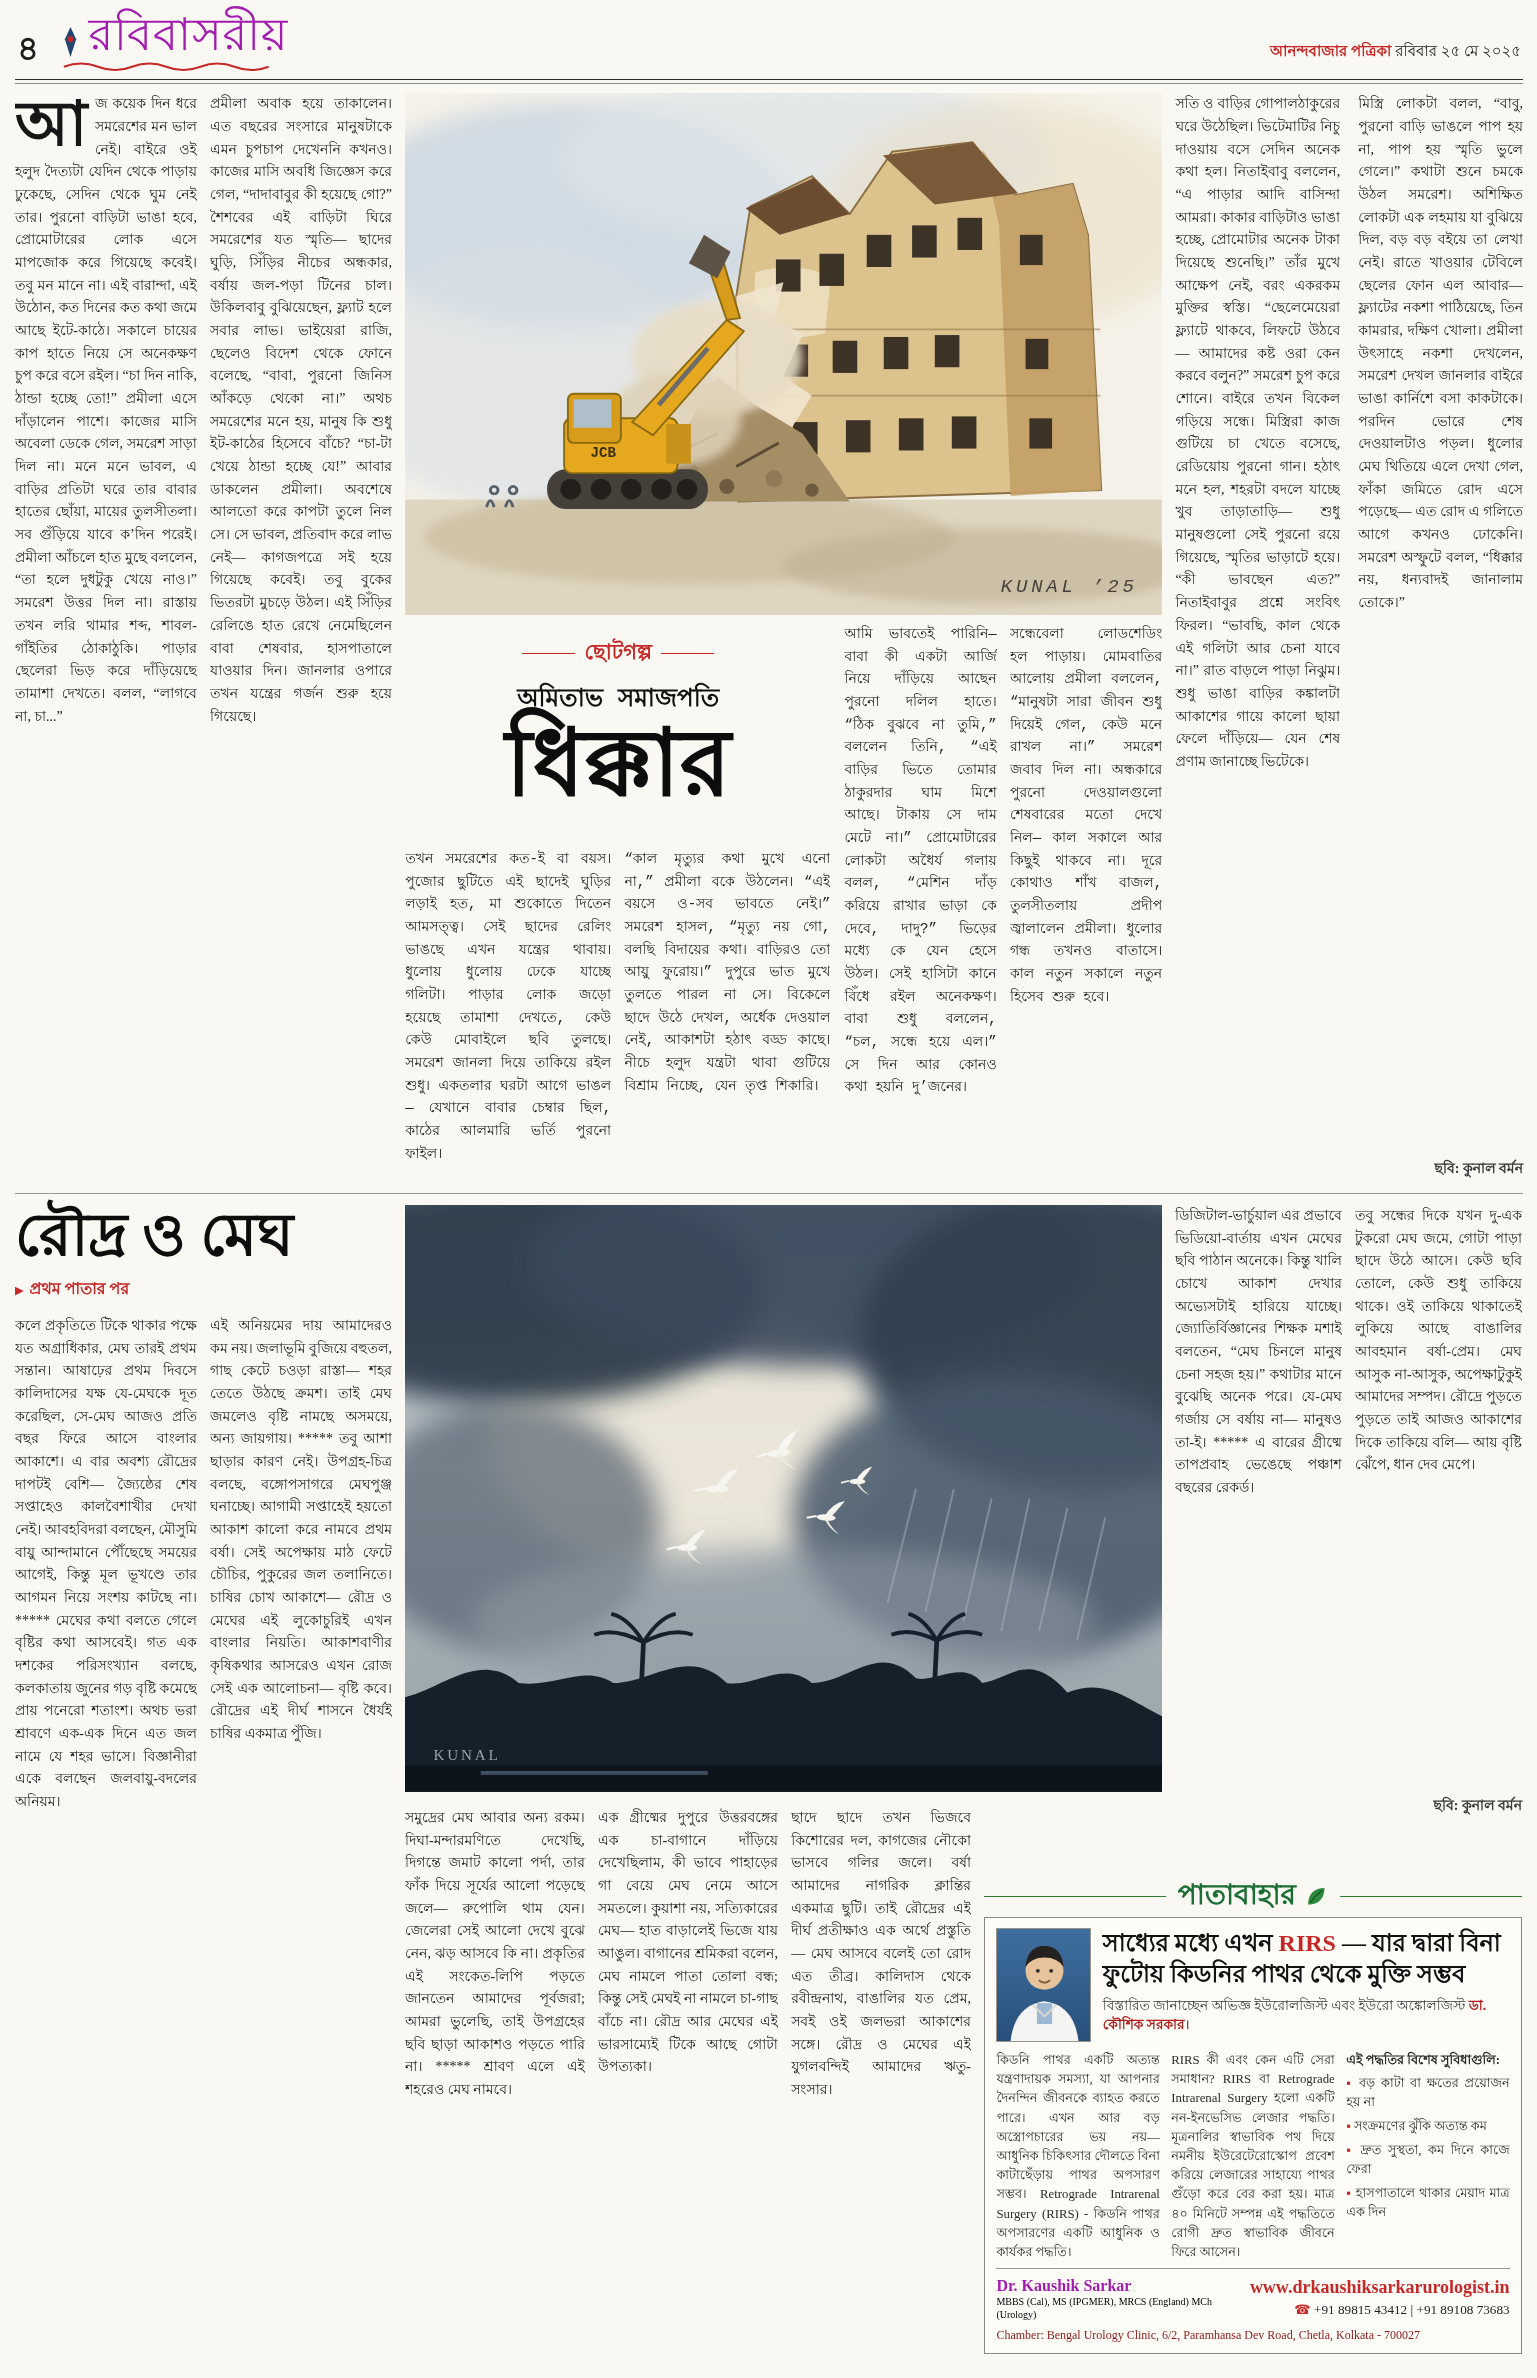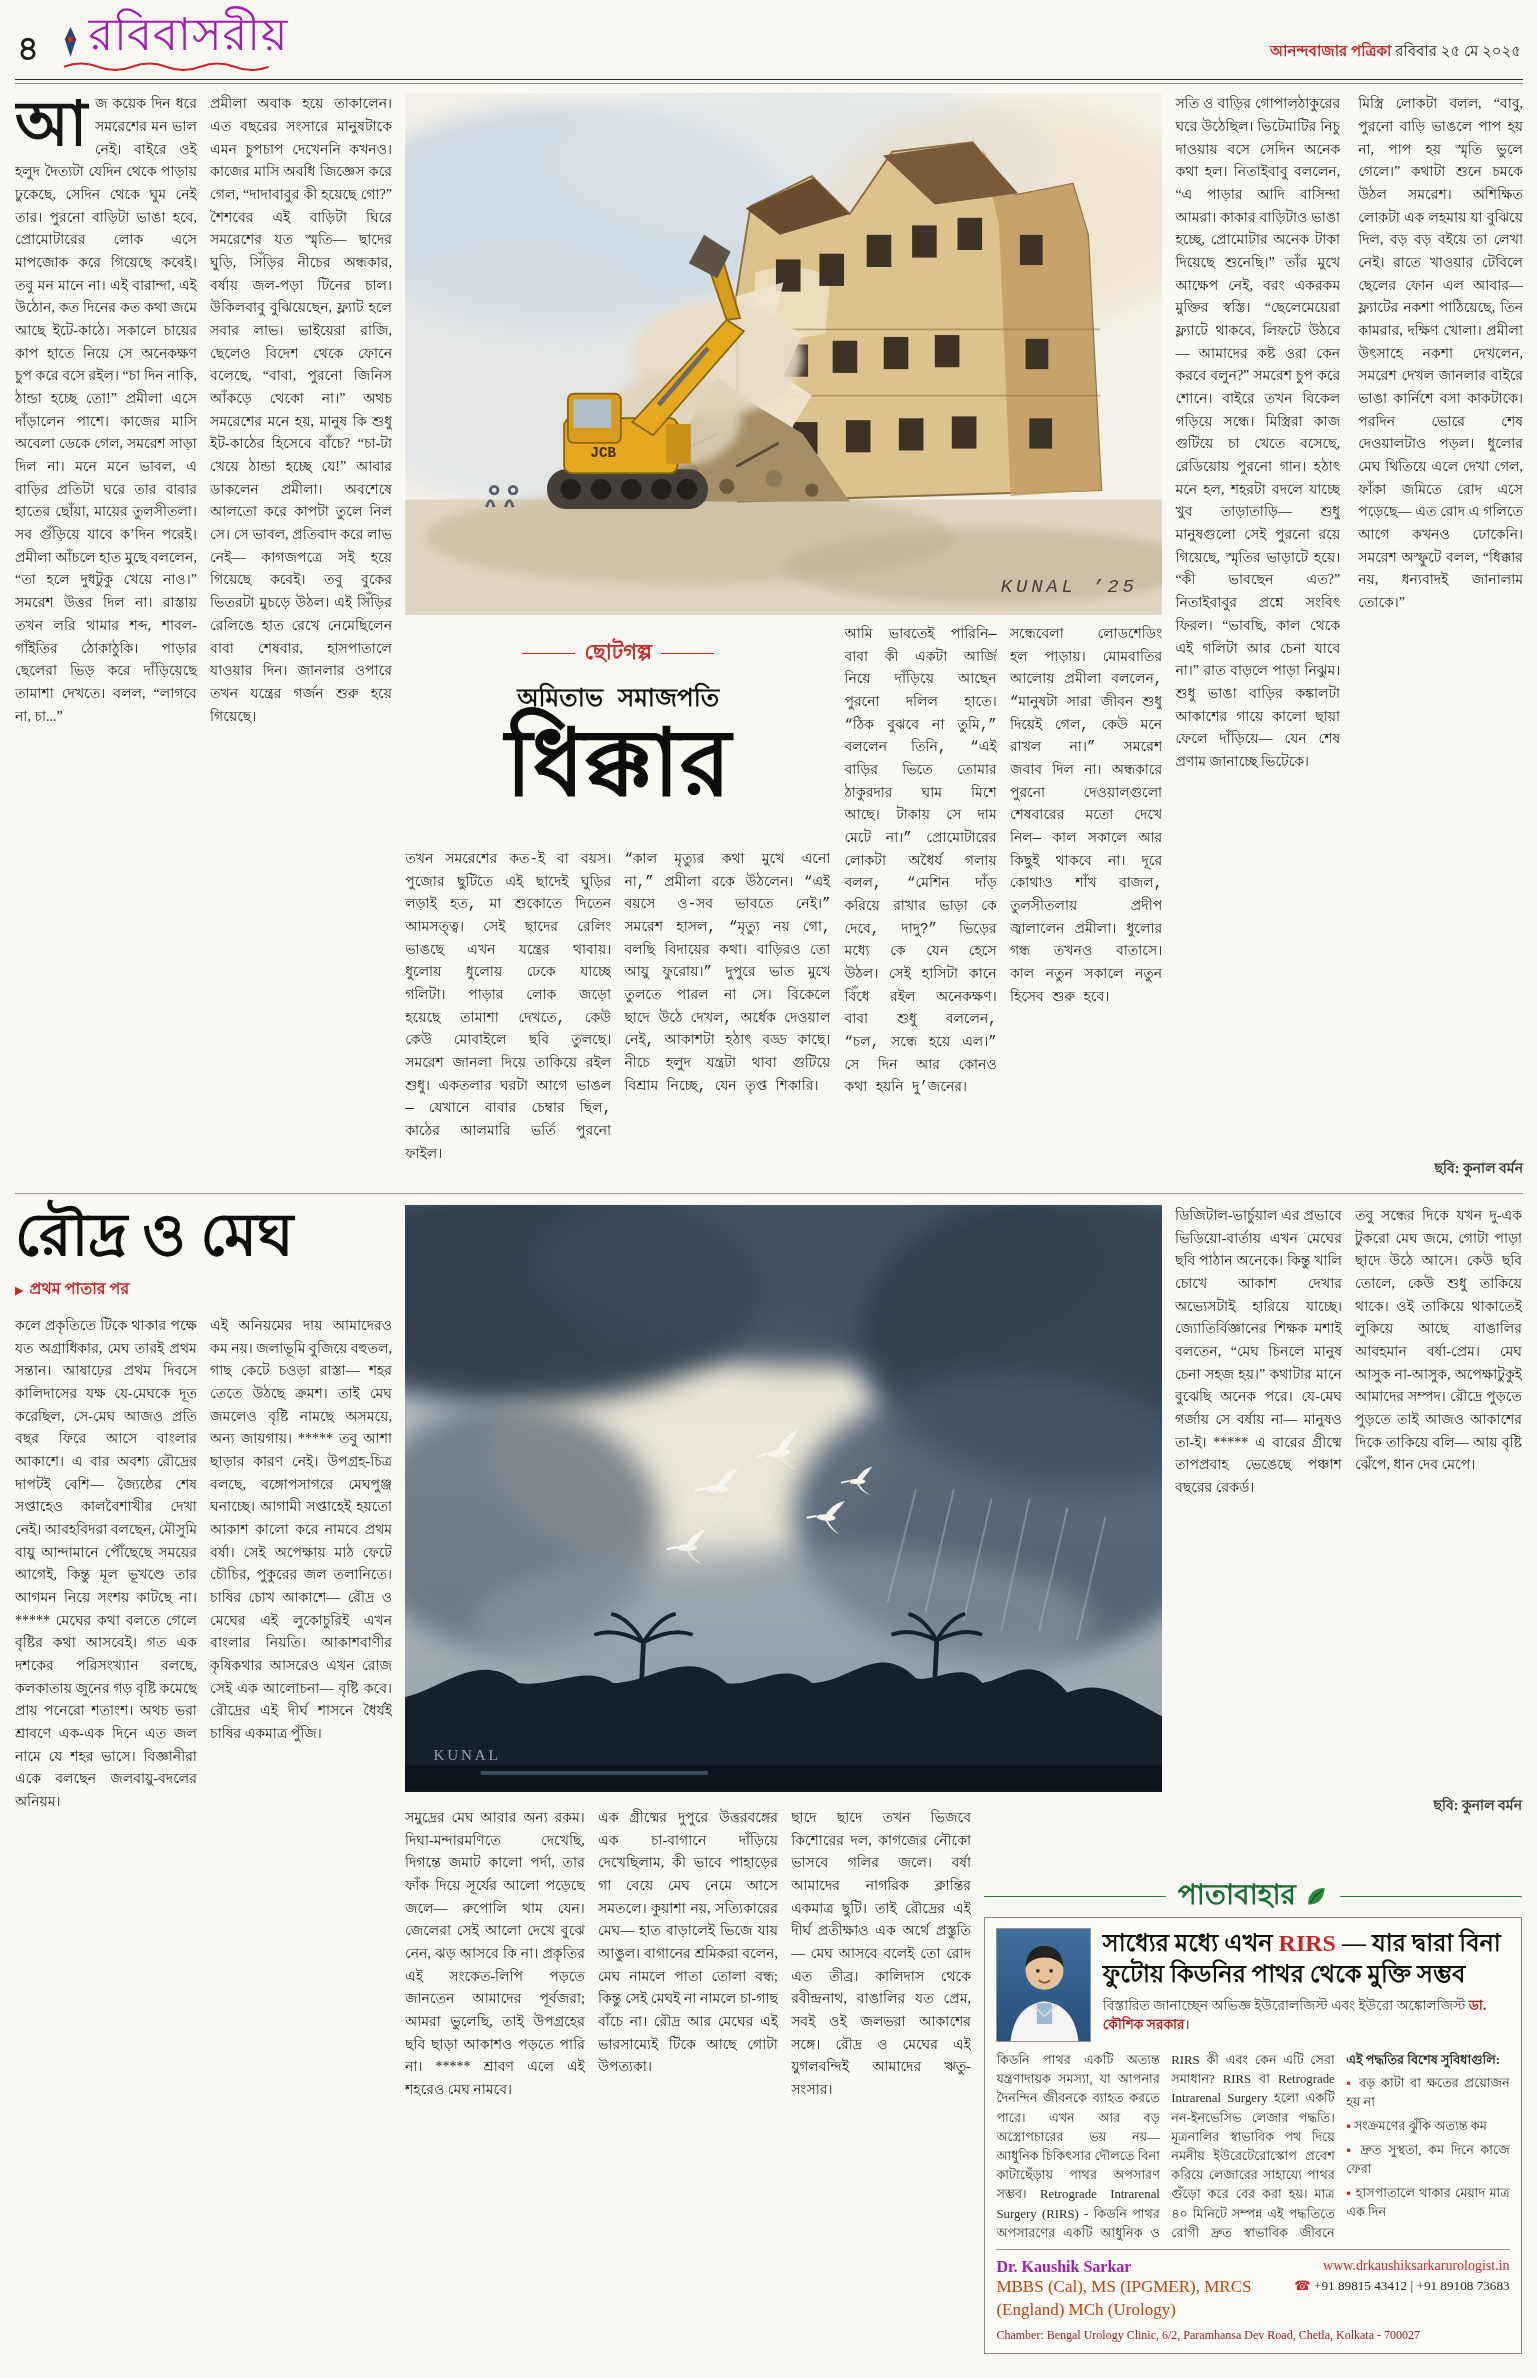--- a/index.html
+++ b/index.html
@@ -83,23 +83,23 @@
   .ad-sub-name { color:#b02020; font-weight:bold; }
   .ad-cols { display:flex; gap:11.4px; margin-top:9.5px; flex:1; overflow:hidden; }
   .ad-col { flex:1; font-size:12.8px; line-height:1.5; text-align:justify; overflow:hidden; color:#2b2b29; }
   .ad-benefits-title { font-weight:bold; margin-bottom:3.8px; }
   .ad-benefits { list-style:none; }
   .ad-benefits li { margin-bottom:4.7px; }
   .ad-benefits li::before { content:"▪ "; color:#c62828; }
   .ad-contact { border-top:0.9px solid #9a978f; margin-top:7.6px; padding-top:7.6px; }
   .ad-contact-row { display:flex; gap:13.2px; justify-content:space-between; }
   .doc-name { font-size:16px; font-weight:bold; color:#a21caf; }
-  .doc-quals { font-size:17px; color:#c2410c; max-width:265px; line-height:1.35; }
+  .doc-quals { font-size:10px; color:#000000; max-width:265px; line-height:1.35; }
   .ad-right-contact { text-align:right; }
-  .website { color:#c62828; font-weight:normal; font-size:14px; }
+  .website { color:#c62828; font-weight:bold; font-size:18px; }
   .phones { font-size:13.2px; color:#222; margin-top:3.8px; }
   .phone-icon { color:#c62828; }
   .chamber { font-size:12px; color:#8a1a1a; margin-top:5.7px; line-height:1.35; }
 
   .sig1 { position:absolute; right:24.6px; bottom:17px; font-size:19px; font-style:italic;
           letter-spacing:3.8px; color:#45413a; }
 </style>
 </head>
 <body>
 

